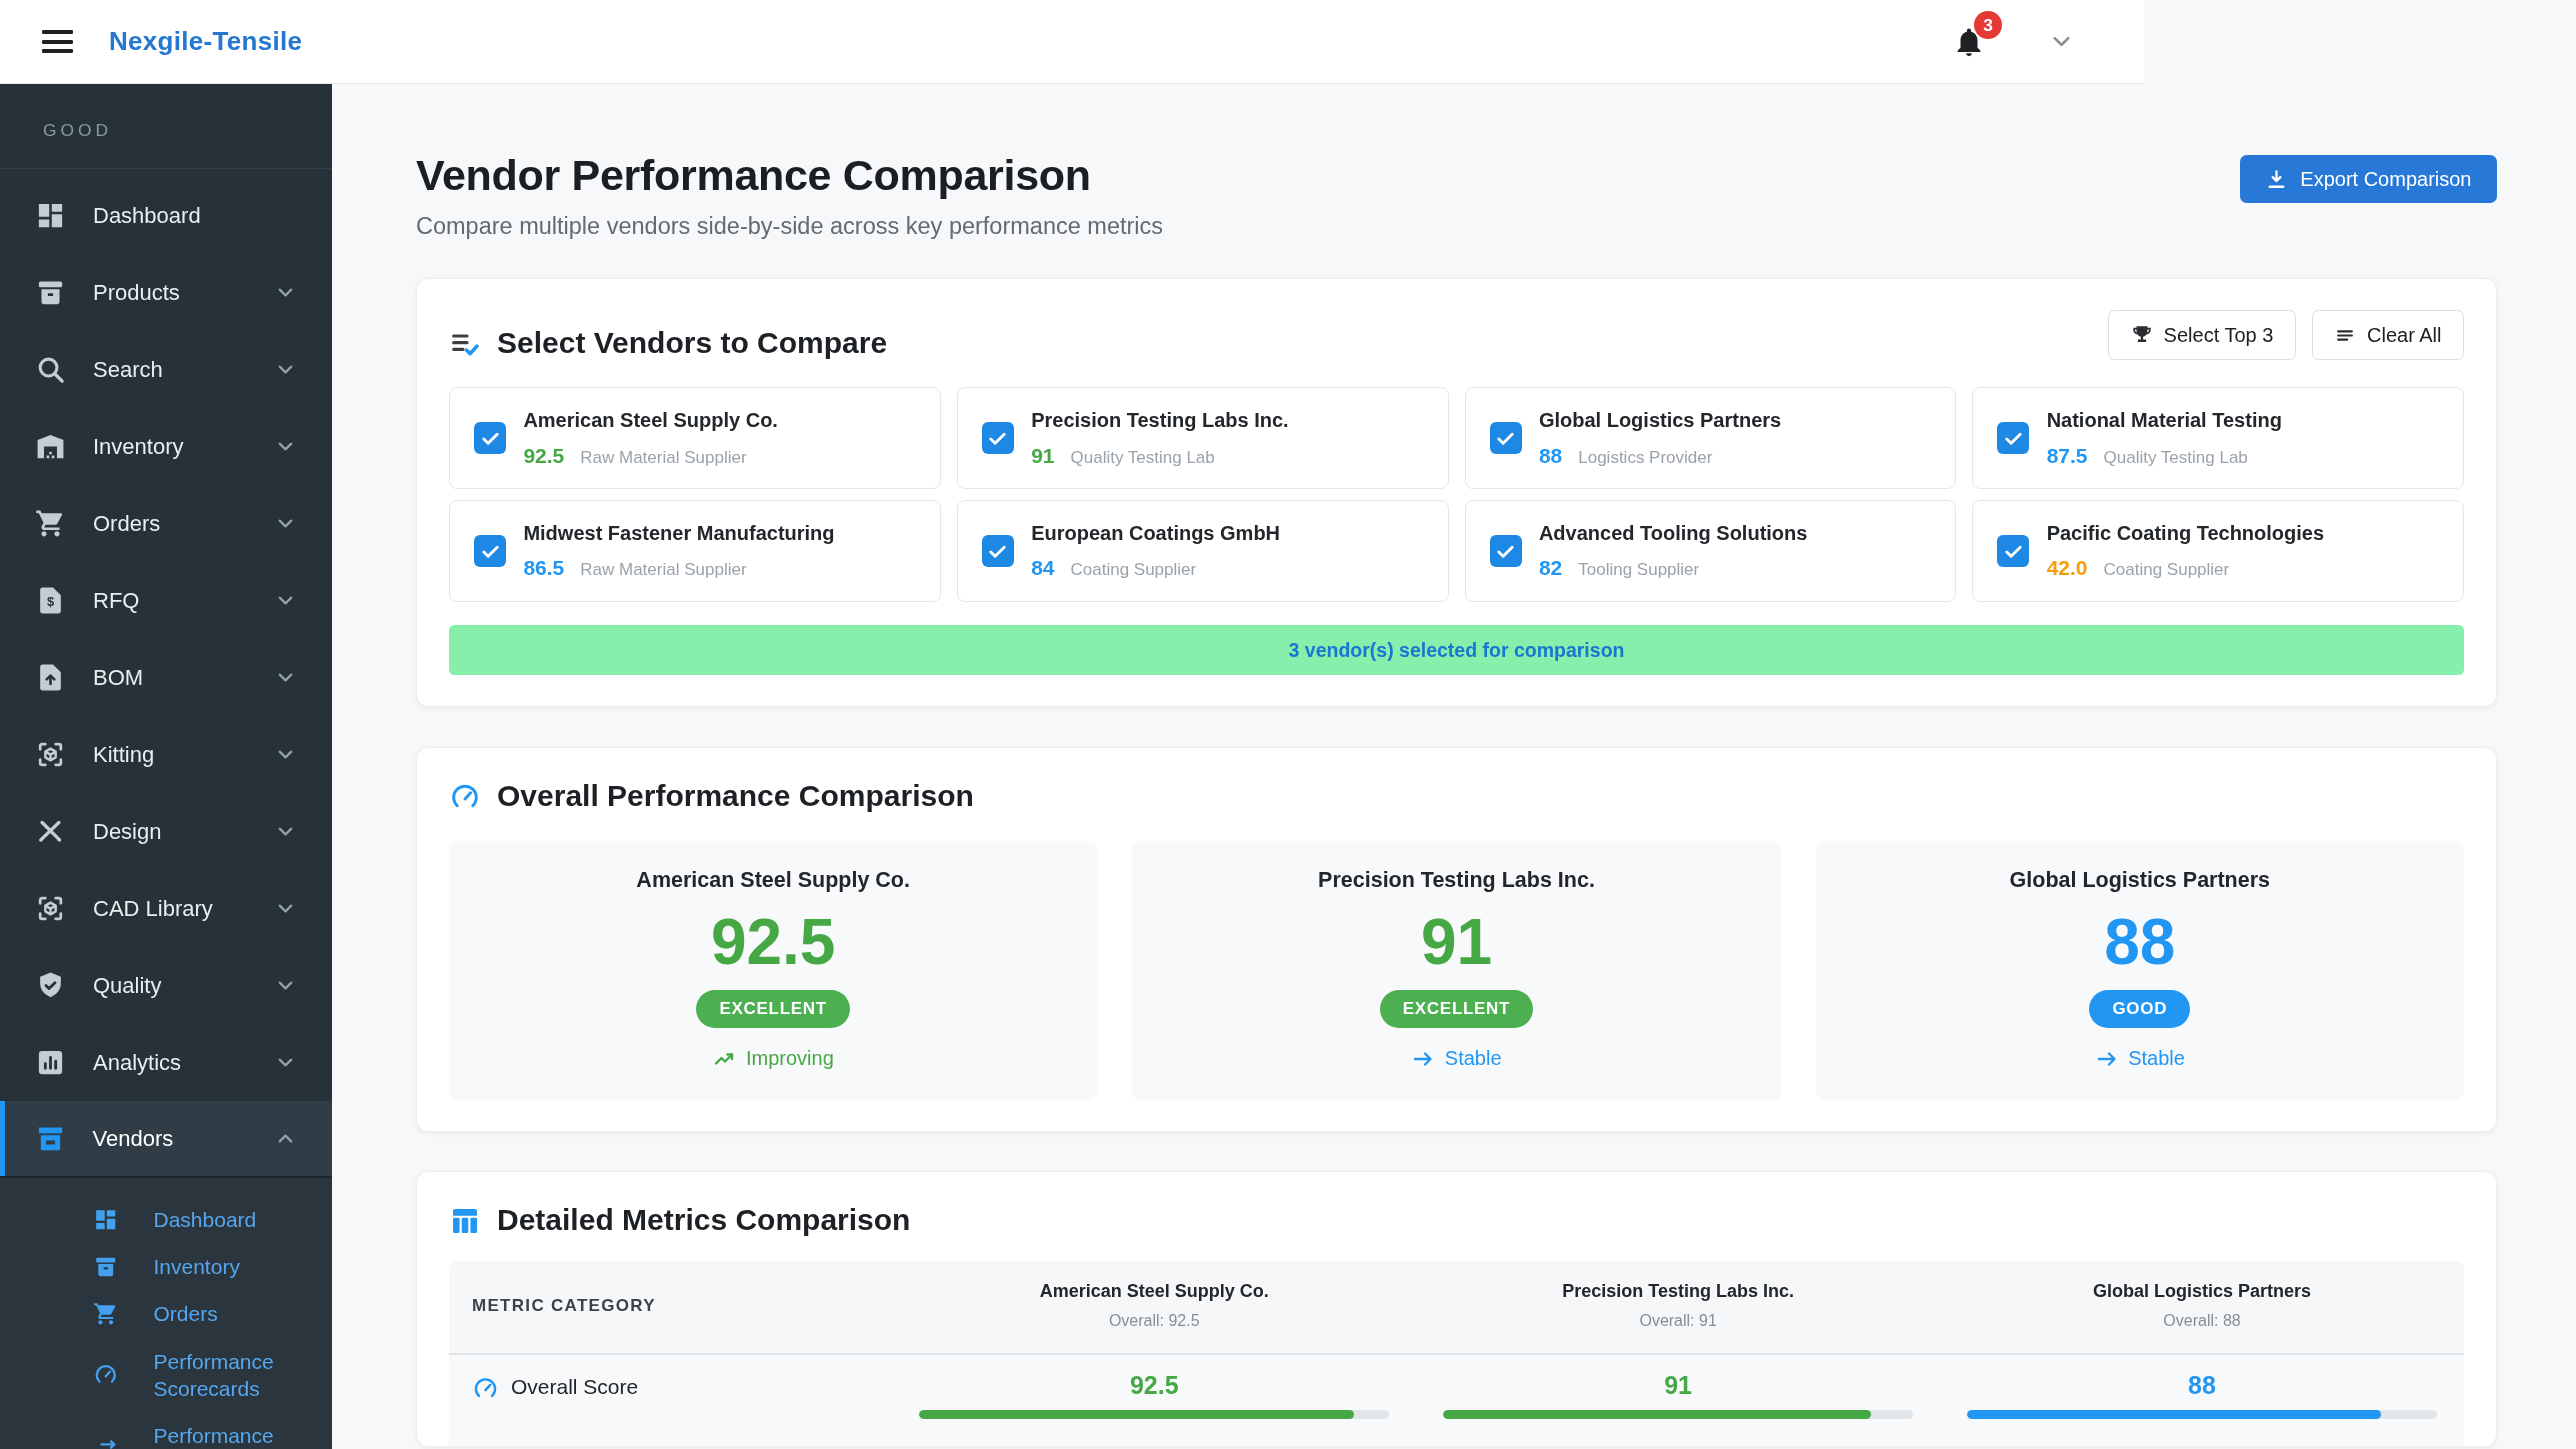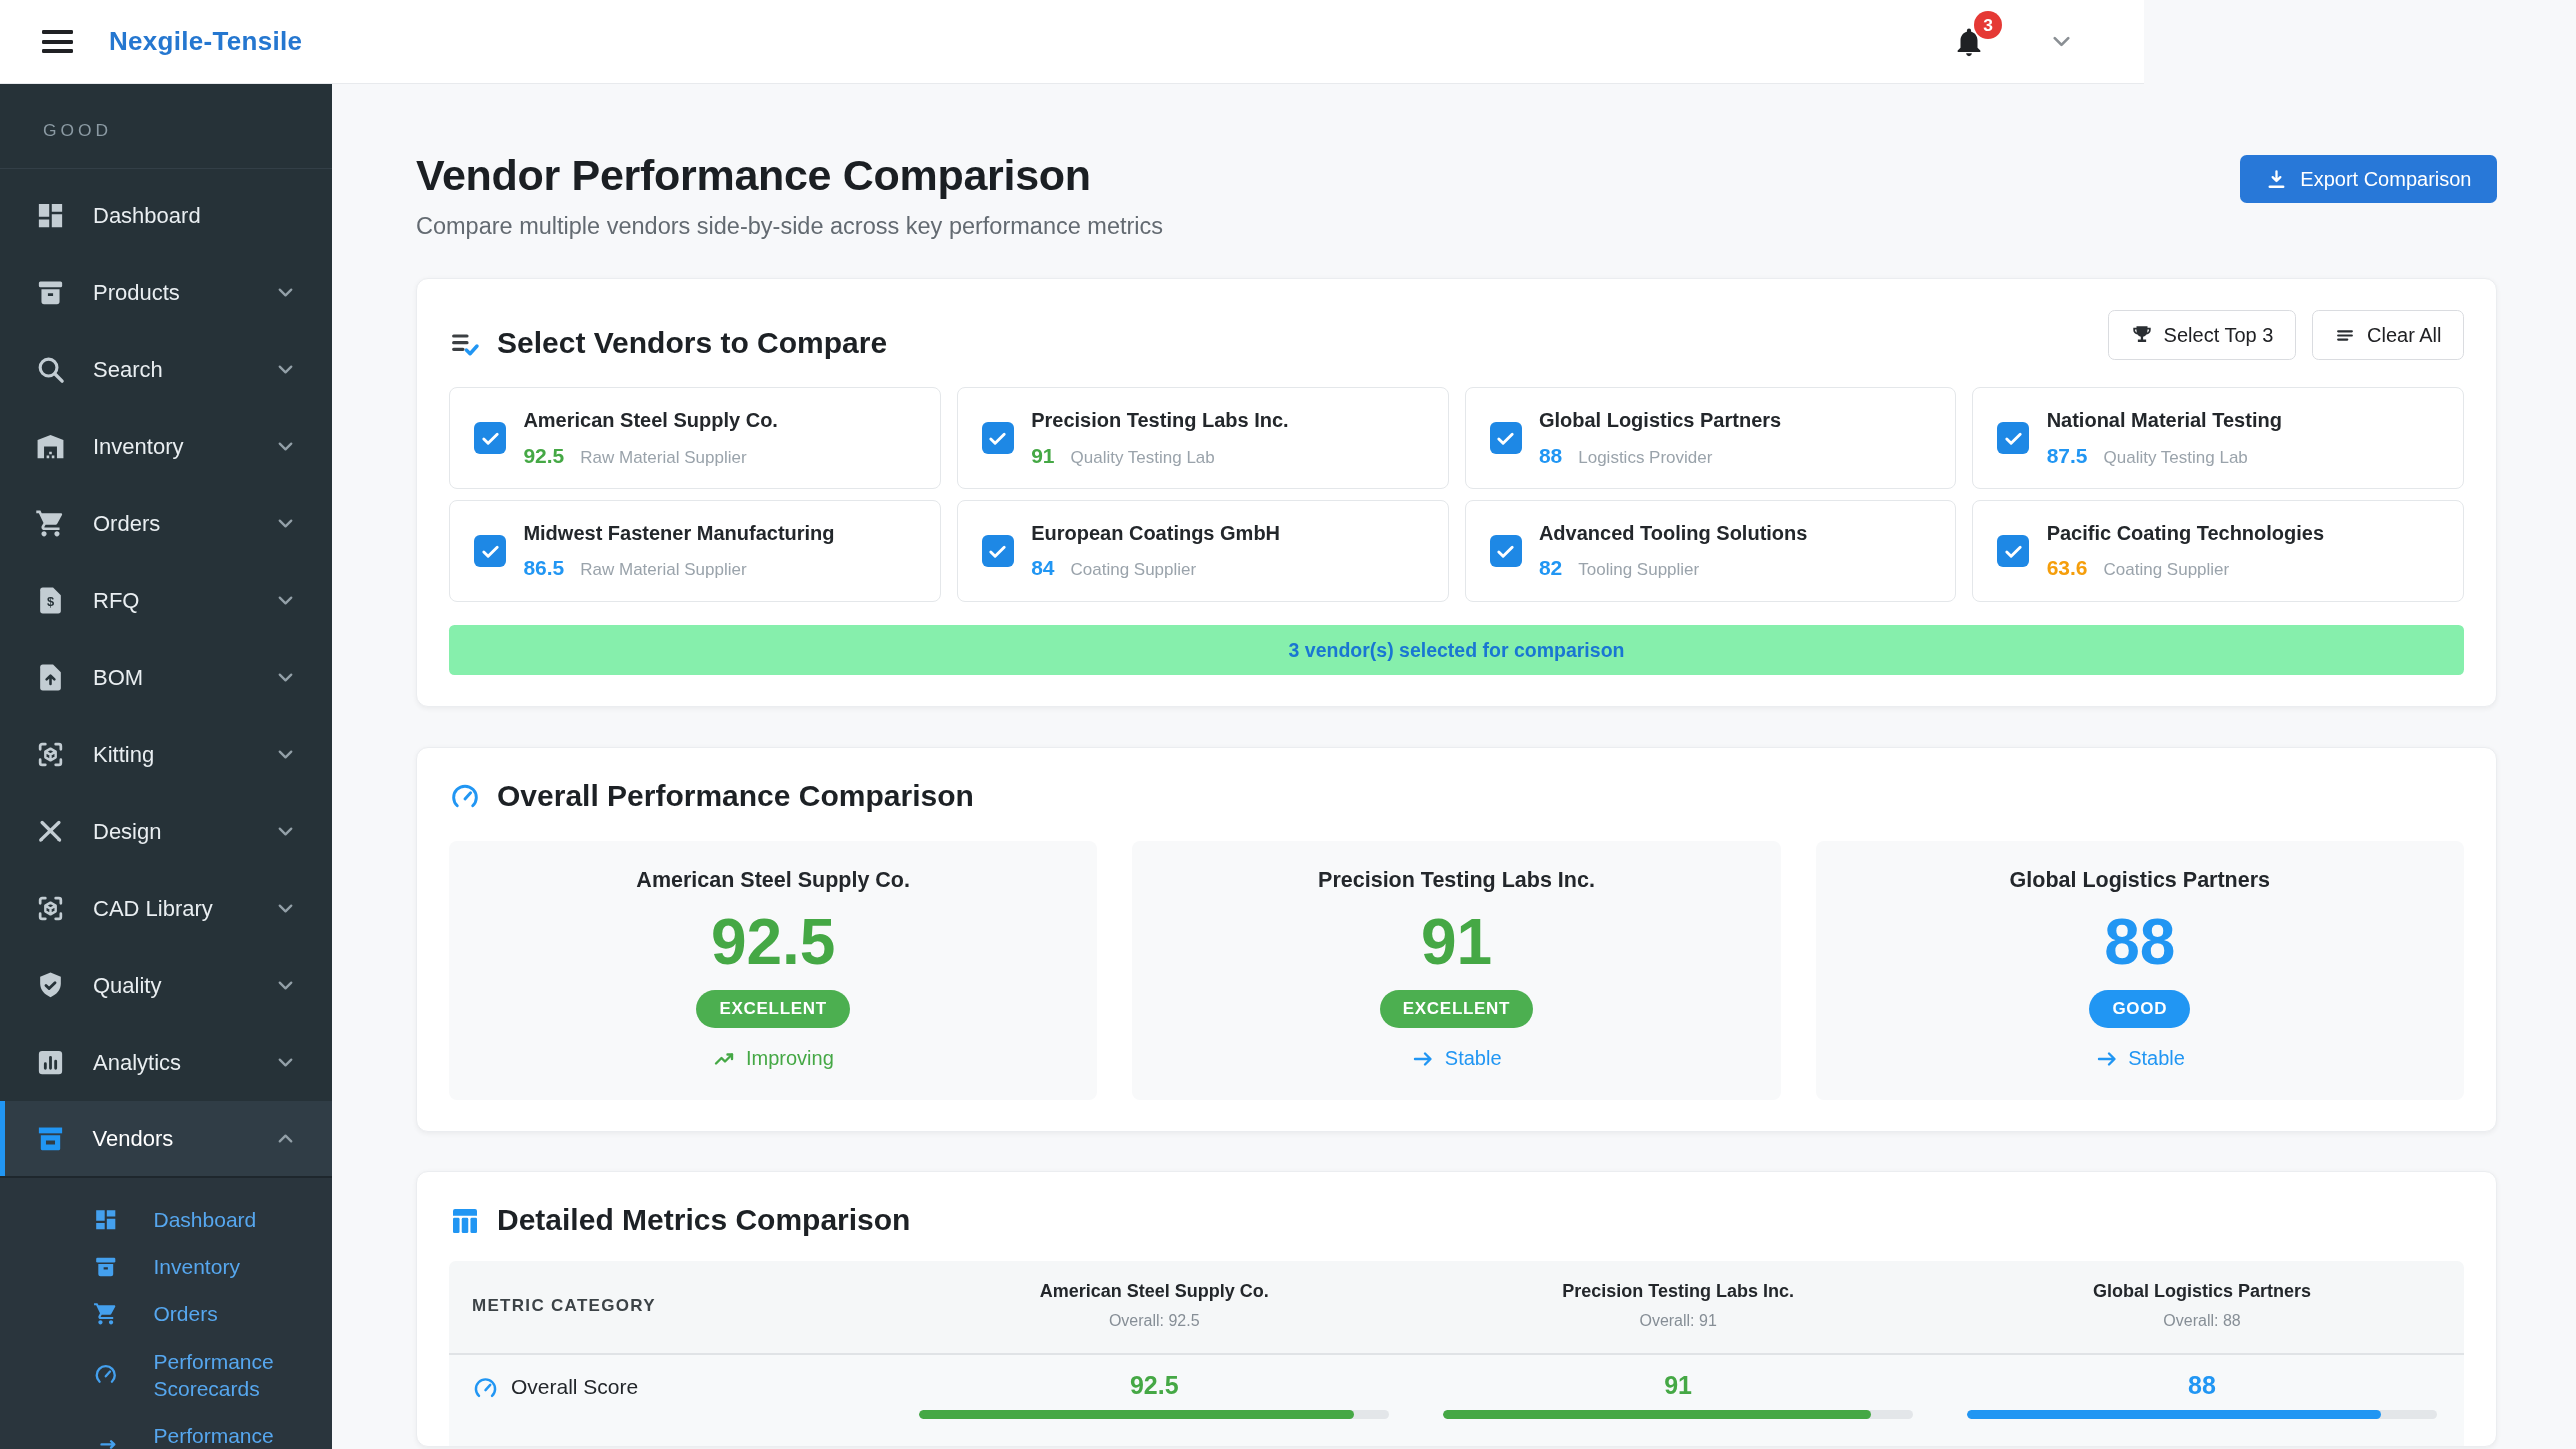--- a/index.html
+++ b/index.html
@@ -463,21 +463,21 @@
 
         <div class="v-card">
           <span class="v-check">
               <svg viewBox="0 0 24 24">
                 <path d="M5 12.5l4.5 4.5L19 7.5" fill="none" stroke="#fff" stroke-width="3" stroke-linecap="round" stroke-linejoin="round"></path>
               </svg>
             </span>
           <div class="v-info">
               <div class="v-name">Pacific Coating Technologies</div>
             <div class="v-meta">
-                <span class="v-score" style="color: rgb(245, 158, 11);">63.6</span>
+                <span class="v-score" style="color: rgb(245, 158, 11);">42.0</span>
                 <span class="v-type">Coating Supplier</span>
               </div>
             </div>
         </div>
       </div>
 
       <div class="sel-banner">3 vendor(s) selected for comparison</div>
     </div>
 
     <div class="card card-b">

